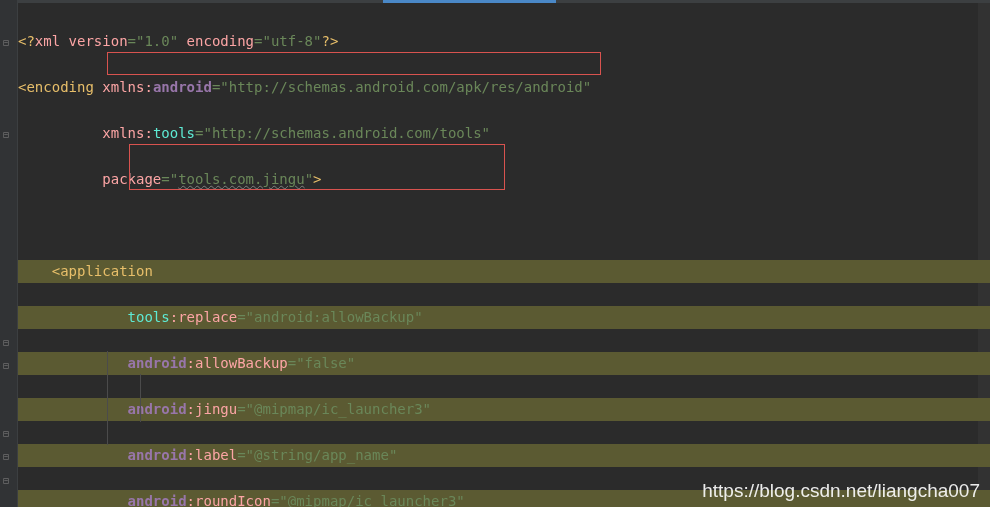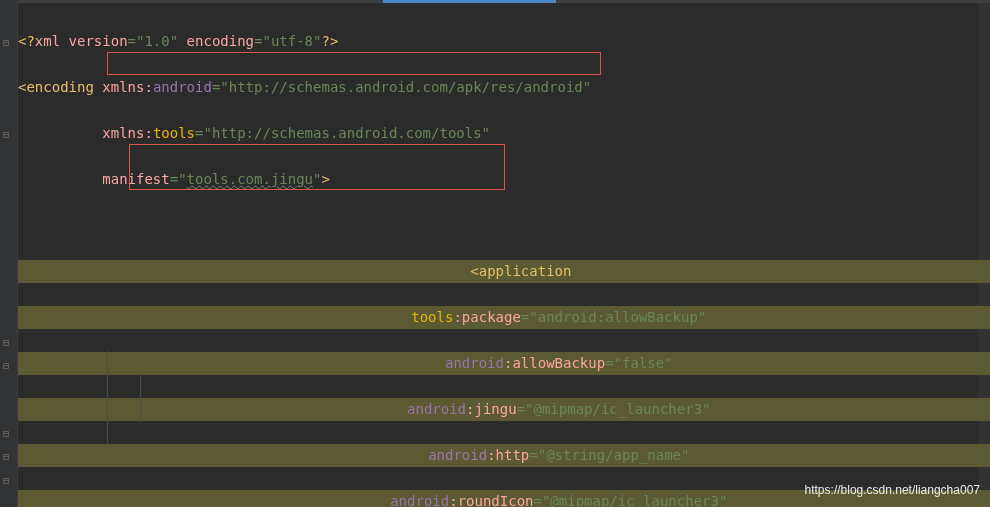--- a/index.html
+++ b/index.html
@@ -26,28 +26,27 @@
   .editor {
     position: absolute;
     left: 18px;
     top: 7px;
     right: 0;
     white-space: pre;
   }
   .highlight-yellow {
     background: #5b5a32;
     display: block;
-    text-align: center;
   }
   .line { position: relative; display: block; }
   .c-tag { color: #e8bf6a; }
   .c-attr { color: #fca5a5; }
-  .c-ns { color: #9876aa; }
+  .c-ns { color: #9876aa; font-weight: bold; }
   .c-str { color: #6a8759; }
-  .c-ns-tools { color: #eab308; }
+  .c-ns-tools { color: #5eead4; }
   .underline-wavy {
     text-decoration: underline wavy #808080;
     text-decoration-thickness: 1px;
   }
   .red-box1 {
     position: absolute;
     border: 1.5px solid #d9534f;
     left: 107px;
     top: 52px;
     width: 494px;
@@ -76,21 +75,21 @@
     font-size: 10px;
     color: #6e6e6e;
     cursor: pointer;
   }
   .watermark {
     position: absolute;
     right: 10px;
     bottom: 5px;
     color: #ffffff;
     font-family: Arial, sans-serif;
-    font-size: 12px;
+    font-size: 19px;
     opacity: 0.9;
   }
   .top-bar {
     position: absolute;
     top: 0; left: 0; right: 0;
     height: 3px;
     background: #3c3f41;
   }
   .top-bar-hl {
     position: absolute;
@@ -122,27 +121,27 @@
   <span class="fold-icon" style="top:422px">⊟</span>
   <span class="fold-icon" style="top:445px">⊟</span>
   <span class="fold-icon" style="top:469px">⊟</span>
 </div>
 <div class="scroll-marker"></div>
 
 <div class="editor">
 <span class="line"><span class="c-tag">&lt;?</span><span class="c-attr">xml version</span><span class="c-str">=</span><span class="c-str">"1.0"</span><span class="c-attr"> encoding</span><span class="c-str">=</span><span class="c-str">"utf-8"</span><span class="c-tag">?&gt;</span></span>
 <span class="line"><span class="c-tag">&lt;</span><span class="c-tag">encoding </span><span class="c-attr">xmlns:</span><span class="c-ns">android</span><span class="c-str">=</span><span class="c-str">"http://schemas.android.com/apk/res/android"</span></span>
 <span class="line">          <span class="c-attr">xmlns:</span><span class="c-ns-tools">tools</span><span class="c-str">=</span><span class="c-str">"http://schemas.android.com/tools"</span></span>
-<span class="line">          <span class="c-attr">manifest</span><span class="c-str">=</span><span class="c-str">"<span class="underline-wavy">tools.com.jingu</span>"</span><span class="c-tag">&gt;</span></span>
+<span class="line">          <span class="c-attr">package</span><span class="c-str">=</span><span class="c-str">"<span class="underline-wavy">tools.com.jingu</span>"</span><span class="c-tag">&gt;</span></span>
 <span class="line"> </span>
 <span class="line highlight-yellow">    <span class="c-tag">&lt;</span><span class="c-tag">application</span></span>
-<span class="line highlight-yellow">             <span class="c-ns-tools">tools</span><span class="c-attr">:package</span><span class="c-str">=</span><span class="c-str">"android:allowBackup"</span></span>
+<span class="line highlight-yellow">             <span class="c-ns-tools">tools</span><span class="c-attr">:replace</span><span class="c-str">=</span><span class="c-str">"android:allowBackup"</span></span>
 <span class="line highlight-yellow">             <span class="c-ns">android</span><span class="c-attr">:allowBackup</span><span class="c-str">=</span><span class="c-str">"false"</span></span>
 <span class="line highlight-yellow">             <span class="c-ns">android</span><span class="c-attr">:jingu</span><span class="c-str">=</span><span class="c-str">"@mipmap/ic_launcher3"</span></span>
-<span class="line highlight-yellow">             <span class="c-ns">android</span><span class="c-attr">:http</span><span class="c-str">=</span><span class="c-str">"@string/app_name"</span></span>
+<span class="line highlight-yellow">             <span class="c-ns">android</span><span class="c-attr">:label</span><span class="c-str">=</span><span class="c-str">"@string/app_name"</span></span>
 <span class="line highlight-yellow">             <span class="c-ns">android</span><span class="c-attr">:roundIcon</span><span class="c-str">=</span><span class="c-str">"@mipmap/ic_launcher3"</span></span>
 
 
 
 
 
 
 
 
 

